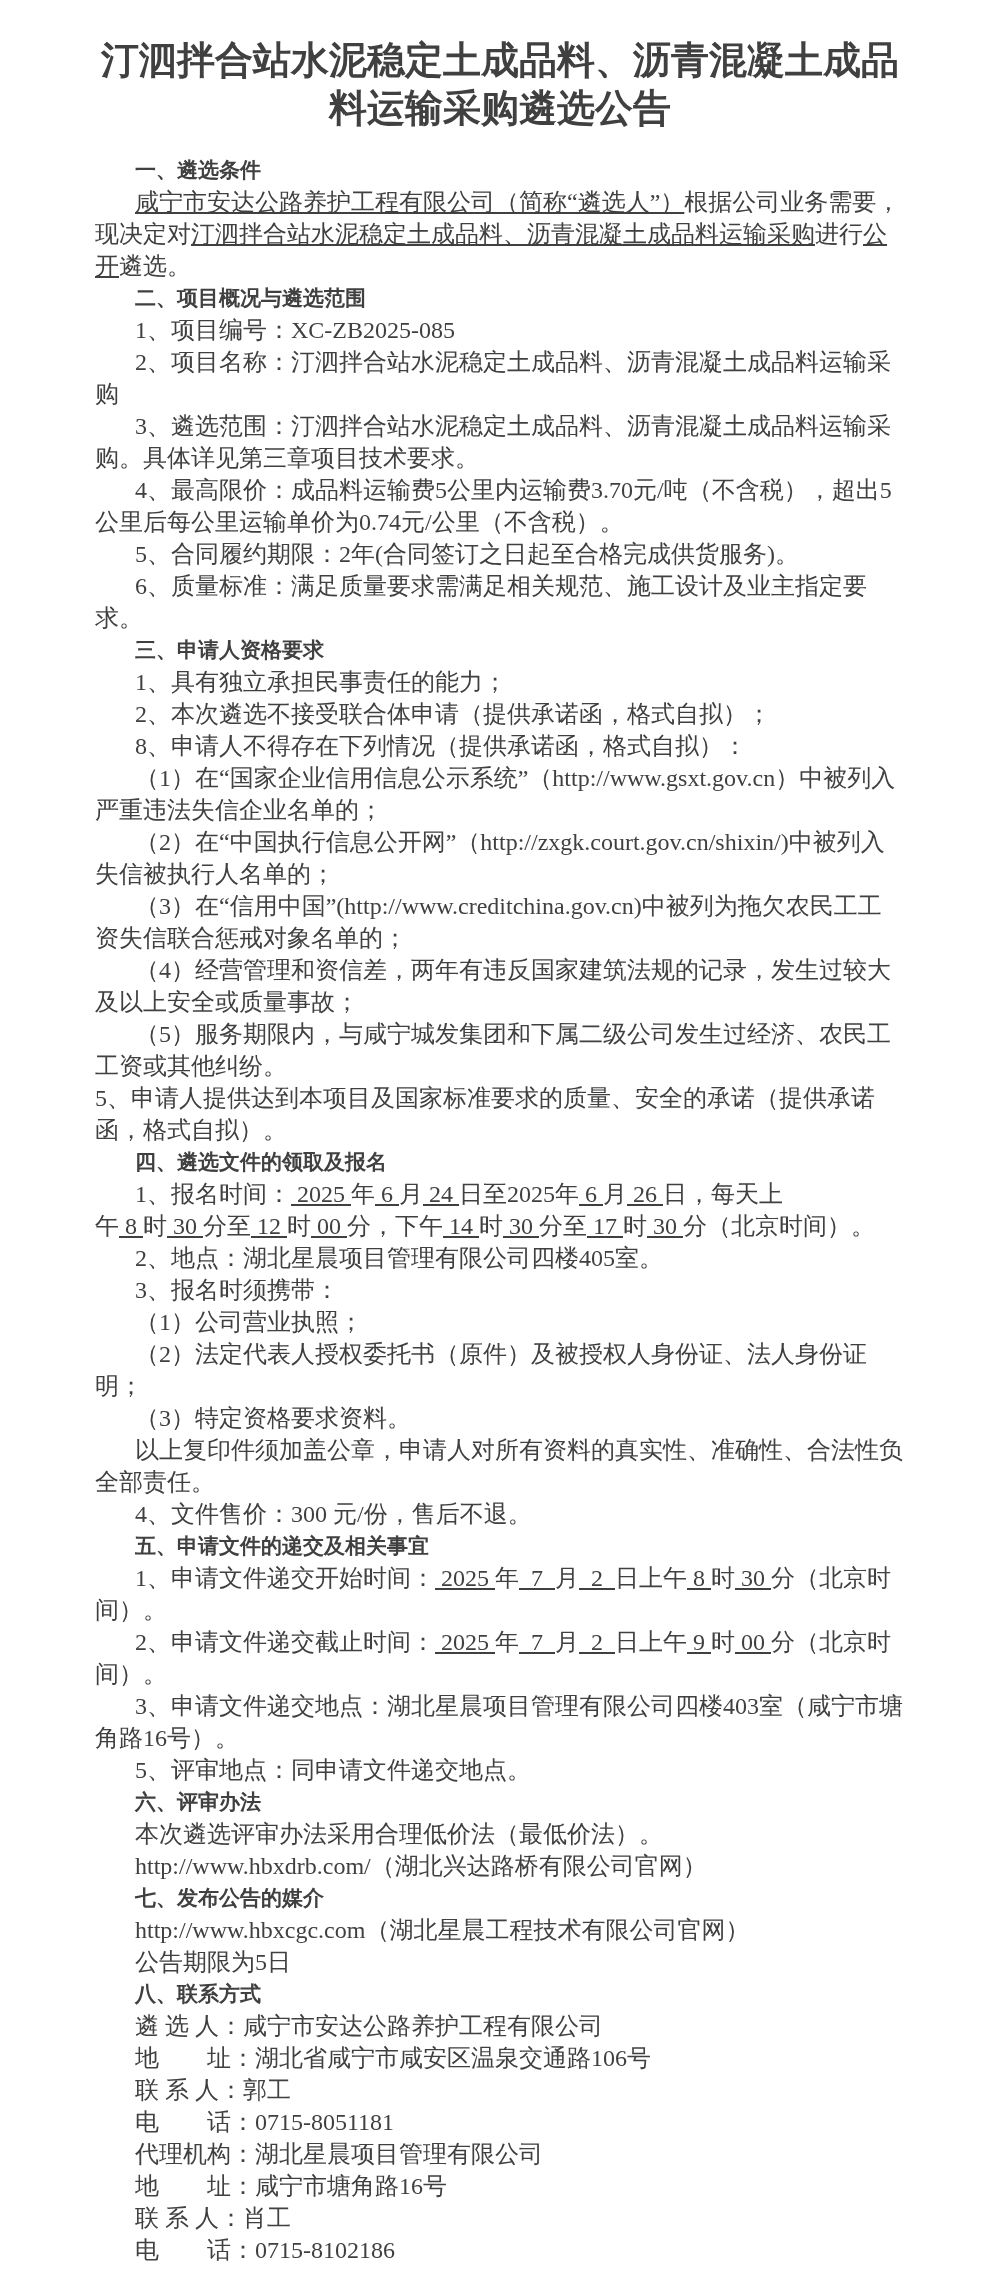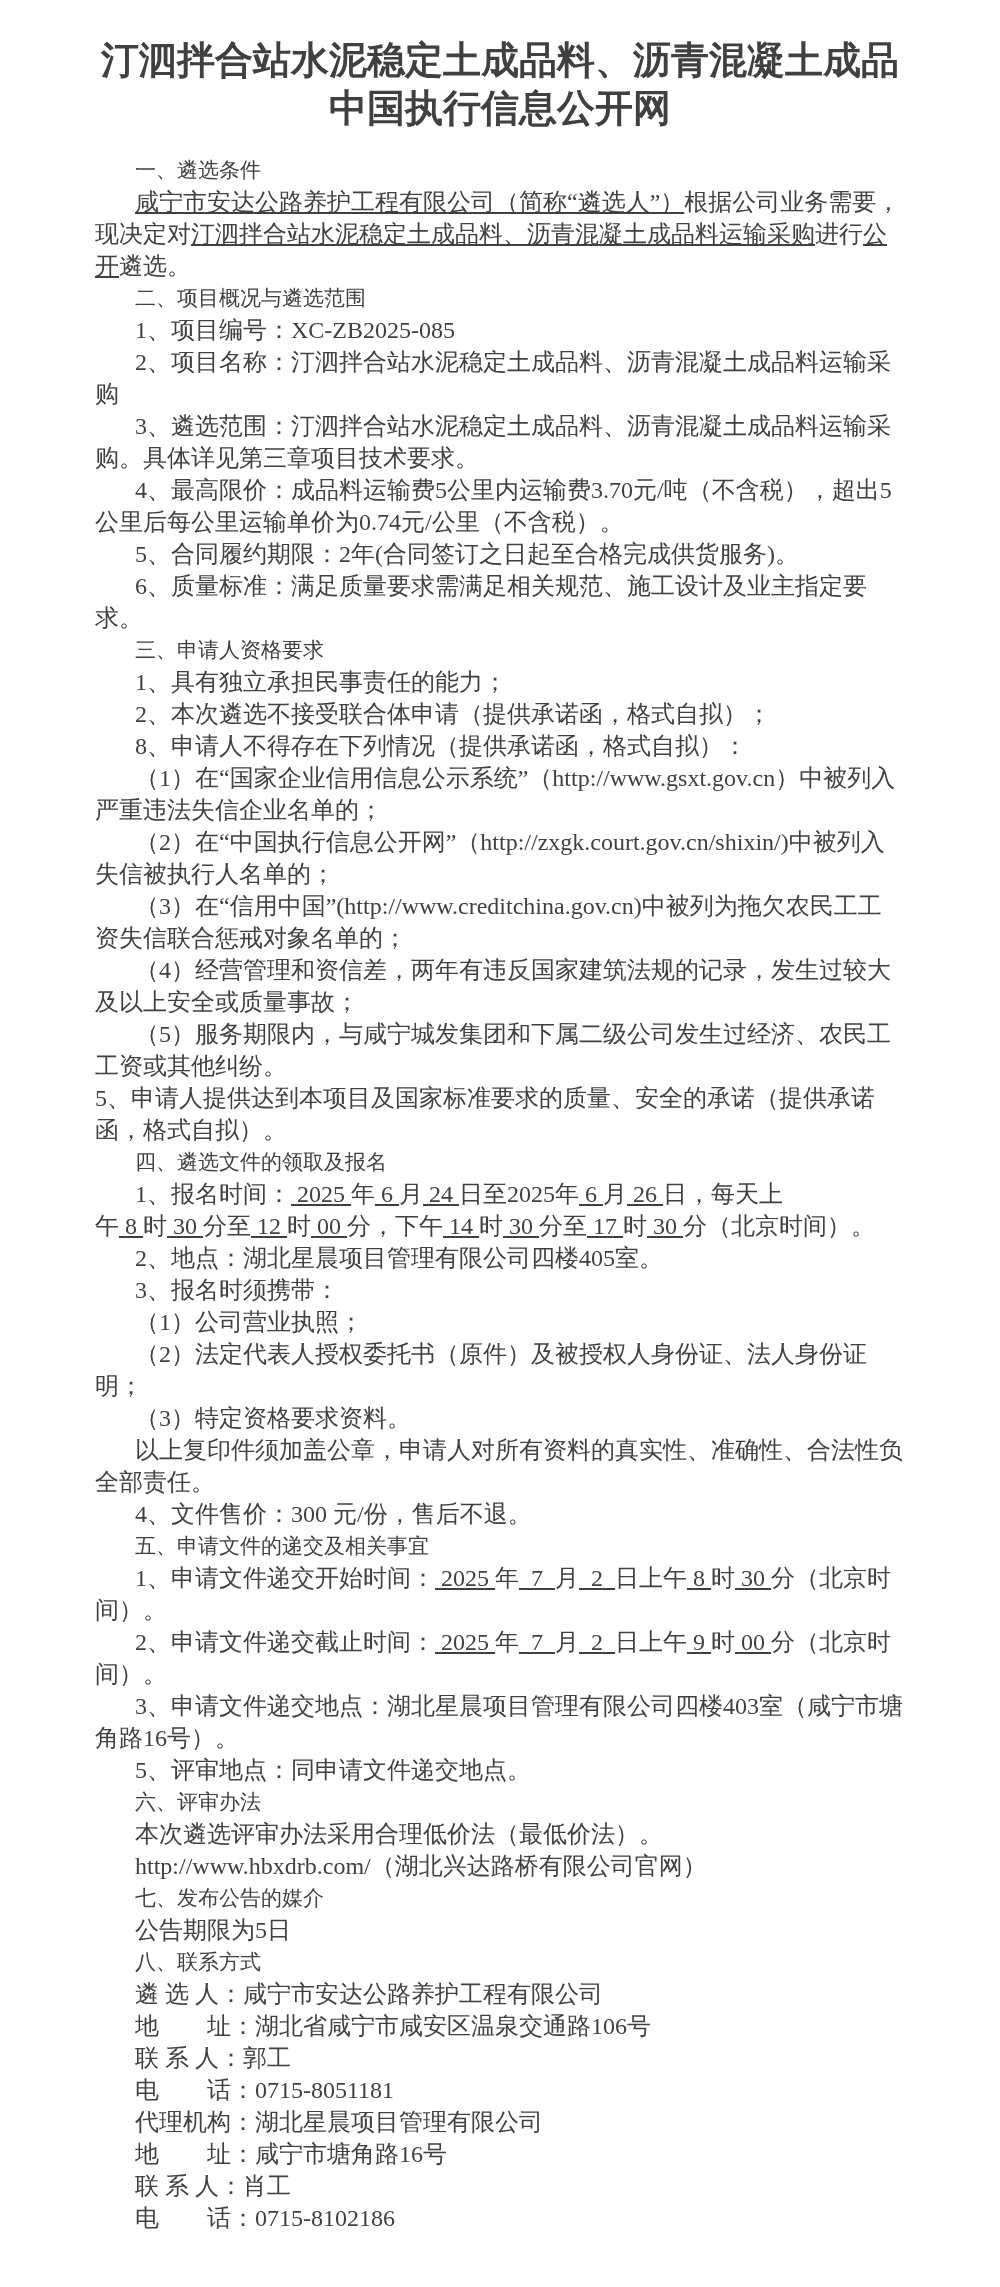--- a/index.html
+++ b/index.html
@@ -6,31 +6,31 @@
   .page{
     width:1000px;min-height:2287px;box-sizing:border-box;
     padding:36px 95px 40px 95px;
     background:#ffffff;color:#404040;
     font-family:"Liberation Serif","DejaVu Serif",serif;
   }
   .title{font-weight:bold;text-align:center;margin:0 -15px 22px -15px;}
   .title .tline{font-size:38px;line-height:48px;white-space:nowrap;}
   .doc .blk{font-size:24px;line-height:32px;margin:0;}
   .doc .p{text-indent:40px;}
-  .doc .h2{font-weight:normal;text-indent:40px;font-size:21px;}
+  .doc .h2{font-weight:bold;text-indent:40px;font-size:21px;}
   .doc .p0{text-indent:0;}
   .u{text-decoration:underline;}
 </style>
 </head>
 <body>
 
 <div class="page">
   <div class="title">
     <div class="tline">汀泗拌合站水泥稳定土成品料、沥青混凝土成品</div>
-    <div class="tline">中国执行信息公开网</div>
+    <div class="tline">料运输采购遴选公告</div>
   </div>
   <div class="doc">
       <div class="blk h2"><span>一、遴选条件</span></div>
       <div class="blk p"><span class="u">咸宁市安达公路养护工程有限公司（简称“遴选人”）</span><span>根据公司业务需要，现决定对</span><span class="u">汀泗拌合站水泥稳定土成品料、沥青混凝土成品料运输采购</span><span>进行</span><span class="u">公开</span><span>遴选。</span></div>
       <div class="blk h2"><span>二、项目概况与遴选范围</span></div>
       <div class="blk p"><span>1、项目编号：XC-ZB2025-085</span></div>
       <div class="blk p"><span>2、项目名称：汀泗拌合站水泥稳定土成品料、沥青混凝土成品料运输采购</span></div>
       <div class="blk p"><span>3、遴选范围：汀泗拌合站水泥稳定土成品料、沥青混凝土成品料运输采购。具体详见第三章项目技术要求。</span></div>
       <div class="blk p"><span>4、最高限价：成品料运输费5公里内运输费3.70元/吨（不含税），超出5公里后每公里运输单价为0.74元/公里（不含税）。</span></div>
       <div class="blk p"><span>5、合同履约期限：2年(合同签订之日起至合格完成供货服务)。</span></div>
@@ -56,20 +56,21 @@
       <div class="blk p"><span>4、文件售价：300 元/份，售后不退。</span></div>
       <div class="blk h2"><span>五、申请文件的递交及相关事宜</span></div>
       <div class="blk p"><span>1、申请文件递交开始时间：</span><span class="u">&nbsp;2025&nbsp;</span><span>年</span><span class="u">&nbsp;&nbsp;7&nbsp;&nbsp;</span><span>月</span><span class="u">&nbsp;&nbsp;2&nbsp;&nbsp;</span><span>日上午</span><span class="u">&nbsp;8&nbsp;</span><span>时</span><span class="u">&nbsp;30&nbsp;</span><span>分（北京时间）。</span></div>
       <div class="blk p"><span>2、申请文件递交截止时间：</span><span class="u">&nbsp;2025&nbsp;</span><span>年</span><span class="u">&nbsp;&nbsp;7&nbsp;&nbsp;</span><span>月</span><span class="u">&nbsp;&nbsp;2&nbsp;&nbsp;</span><span>日上午</span><span class="u">&nbsp;9&nbsp;</span><span>时</span><span class="u">&nbsp;00&nbsp;</span><span>分（北京时间）。</span></div>
       <div class="blk p"><span>3、申请文件递交地点：湖北星晨项目管理有限公司四楼403室（咸宁市塘角路16号）。</span></div>
       <div class="blk p"><span>5、评审地点：同申请文件递交地点。</span></div>
       <div class="blk h2"><span>六、评审办法</span></div>
       <div class="blk p"><span>本次遴选评审办法采用合理低价法（最低价法）。</span></div>
       <div class="blk p"><span>http://www.hbxdrb.com/（湖北兴达路桥有限公司官网）</span></div>
       <div class="blk h2"><span>七、发布公告的媒介</span></div>
+      <div class="blk p"><span>http://www.hbxcgc.com（湖北星晨工程技术有限公司官网）</span></div>
       <div class="blk p"><span>公告期限为5日</span></div>
       <div class="blk h2"><span>八、联系方式</span></div>
       <div class="blk p"><span>遴 选 人：咸宁市安达公路养护工程有限公司</span></div>
       <div class="blk p"><span>地　　址：湖北省咸宁市咸安区温泉交通路106号</span></div>
       <div class="blk p"><span>联 系 人：郭工</span></div>
       <div class="blk p"><span>电　　话：0715-8051181</span></div>
       <div class="blk p"><span>代理机构：湖北星晨项目管理有限公司</span></div>
       <div class="blk p"><span>地　　址：咸宁市塘角路16号</span></div>
       <div class="blk p"><span>联 系 人：肖工</span></div>
       <div class="blk p"><span>电　　话：0715-8102186</span></div>

